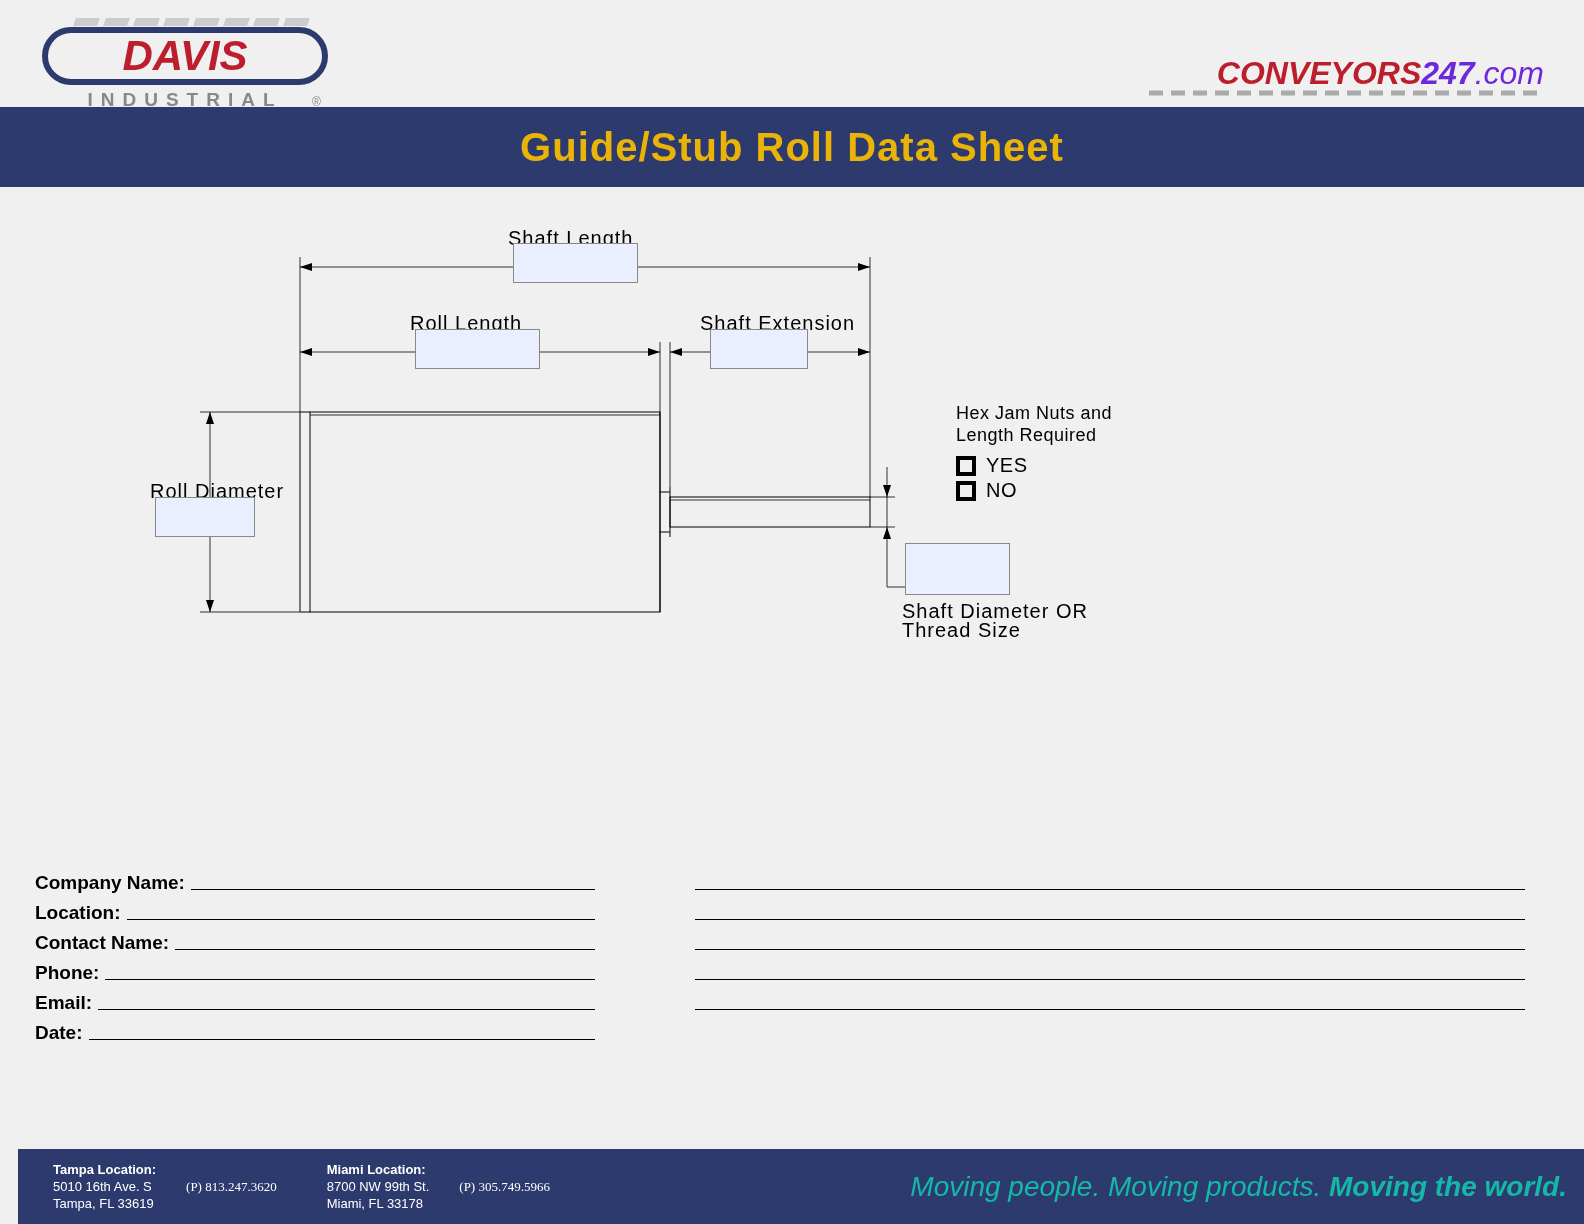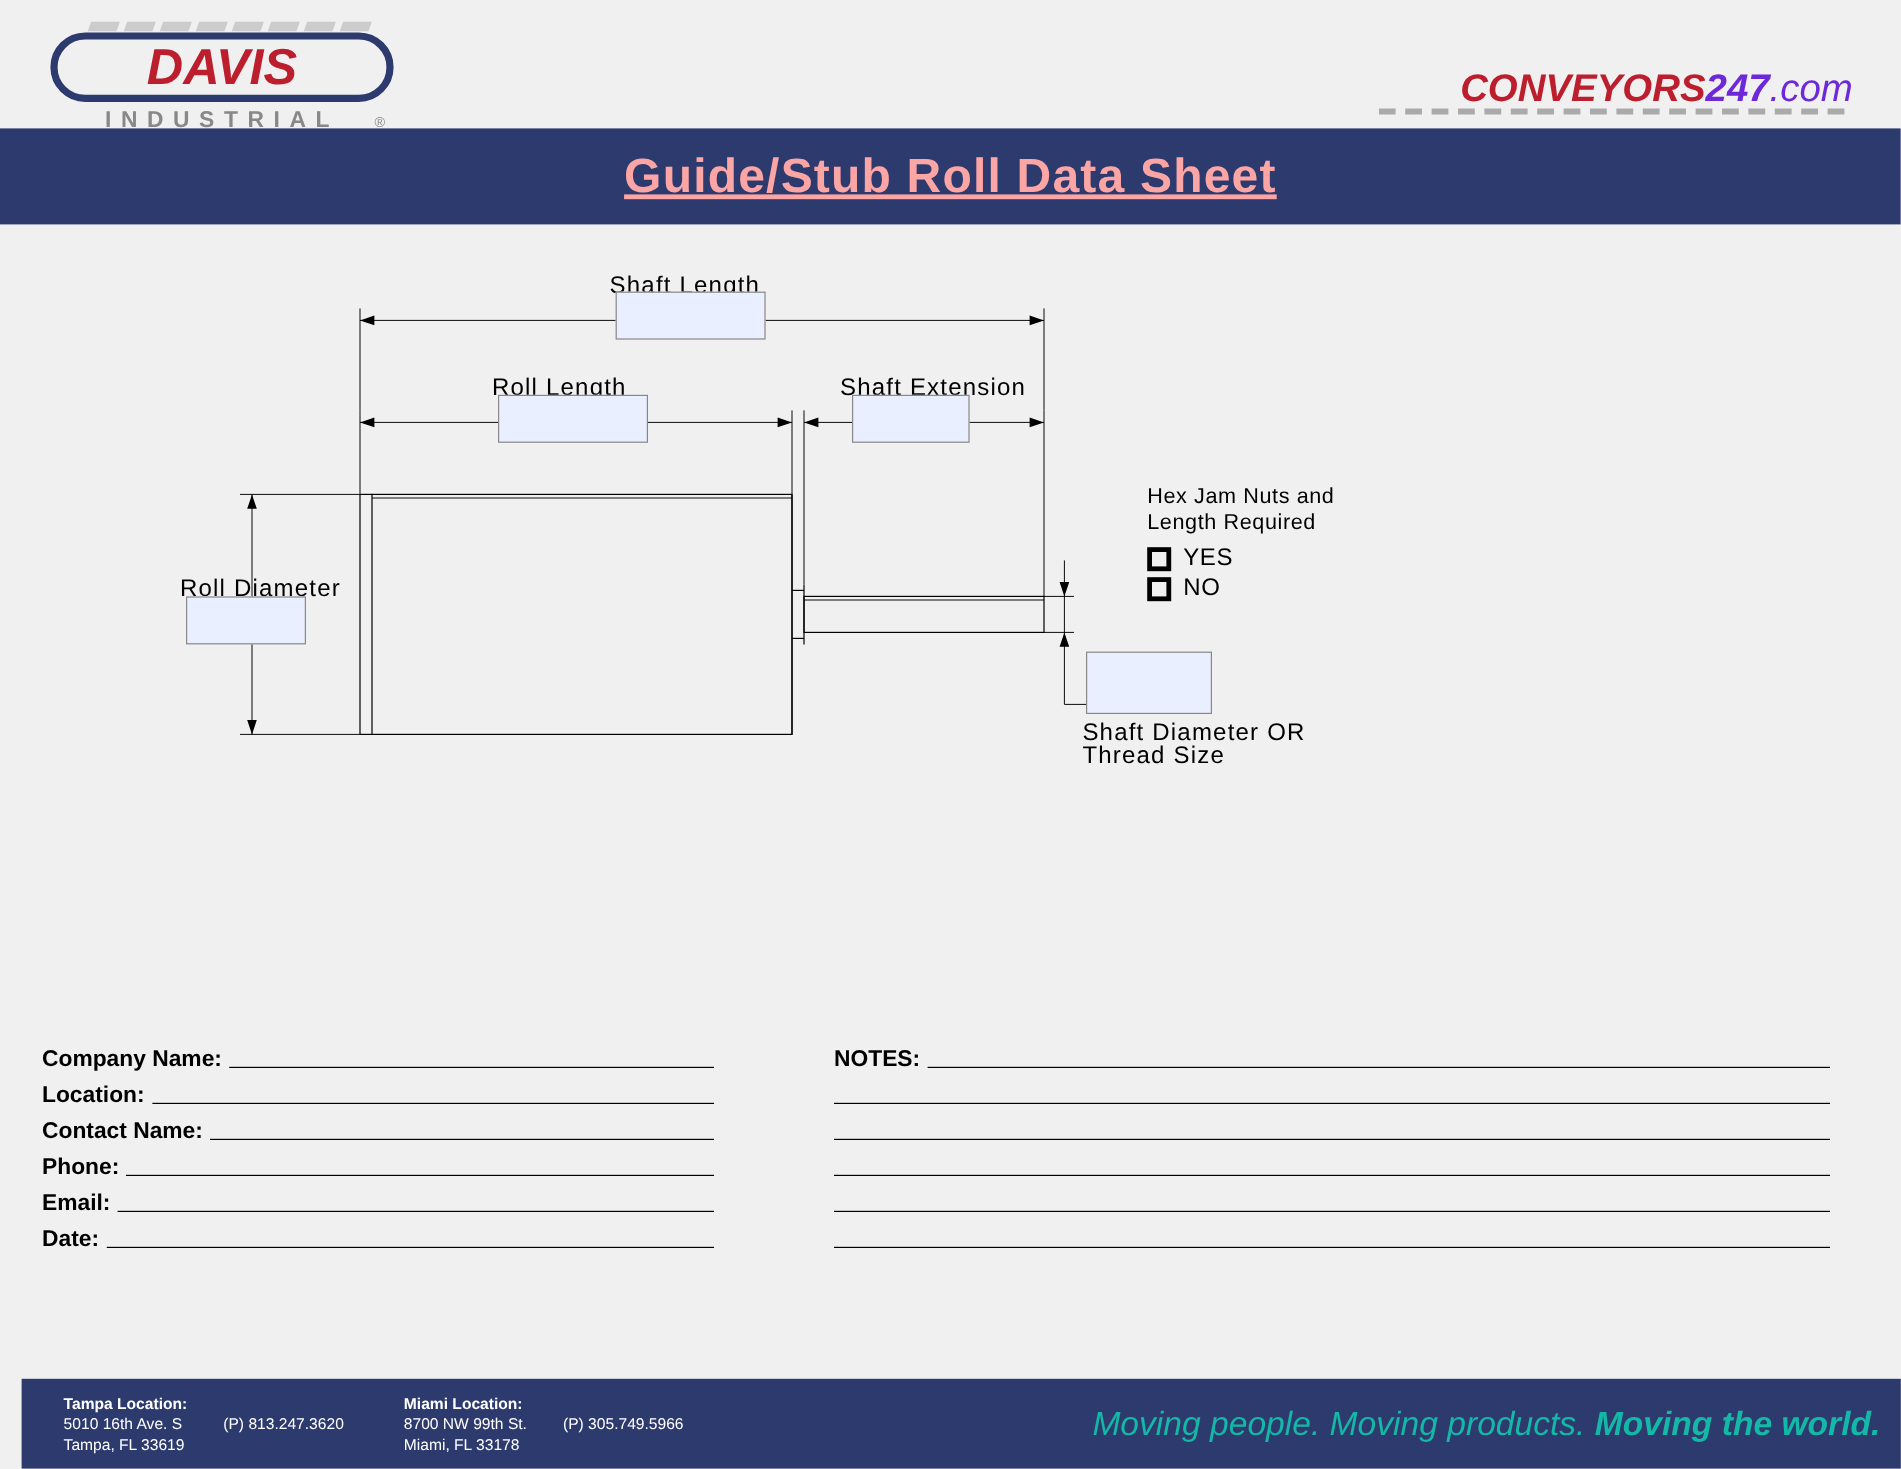--- a/index.html
+++ b/index.html
@@ -41,25 +41,24 @@
 }
 .title-bar {
   width: 100%;
   height: 80px;
   background: #2d3a6e;
   display: flex;
   align-items: center;
   justify-content: center;
 }
 .title-bar h1 {
-  color: #fca5a5;
+  color: #eab308;
   font-size: 40px;
   font-weight: 900;
   letter-spacing: 1px;
-  text-decoration: underline;
 }
 .diagram-area {
   width: 100%;
   height: 660px;
   position: relative;
 }
 .diagram-svg {
   position: absolute;
   left: 0;
   top: 0;
@@ -145,20 +144,21 @@
 .footer-loc {
   font-size: 13px;
   line-height: 17px;
   margin-right: 30px;
 }
 .footer-loc .loc-title { font-weight: bold; }
 .footer-phone {
   font-size: 13px;
   margin-right: 50px;
   align-self: center;
+  font-family: Liberation Serif, serif;
 }
 .footer-tag {
   position: absolute;
   right: 35px;
   font-size: 28px;
   font-style: italic;
   color: #14b8a6;
 }
 .footer-tag .light { font-weight: 300; }
 .footer-tag .med { font-weight: 500; }
@@ -298,24 +298,20 @@
         <span class="form-label">Email:</span>
         <span class="form-line"></span>
       </div>
     <div class="form-row">
         <span class="form-label">Date:</span>
         <span class="form-line"></span>
       </div>
   </div>
   <div class="form-right">
     <div class="form-row">
-        <span class="form-label">NOTES:</span>
-        <span class="form-line"></span>
-      </div>
-    <div class="form-row">
         <span class="form-line"></span>
       </div>
     <div class="form-row">
         <span class="form-line"></span>
       </div>
     <div class="form-row">
         <span class="form-line"></span>
       </div>
     <div class="form-row">
         <span class="form-line"></span>

